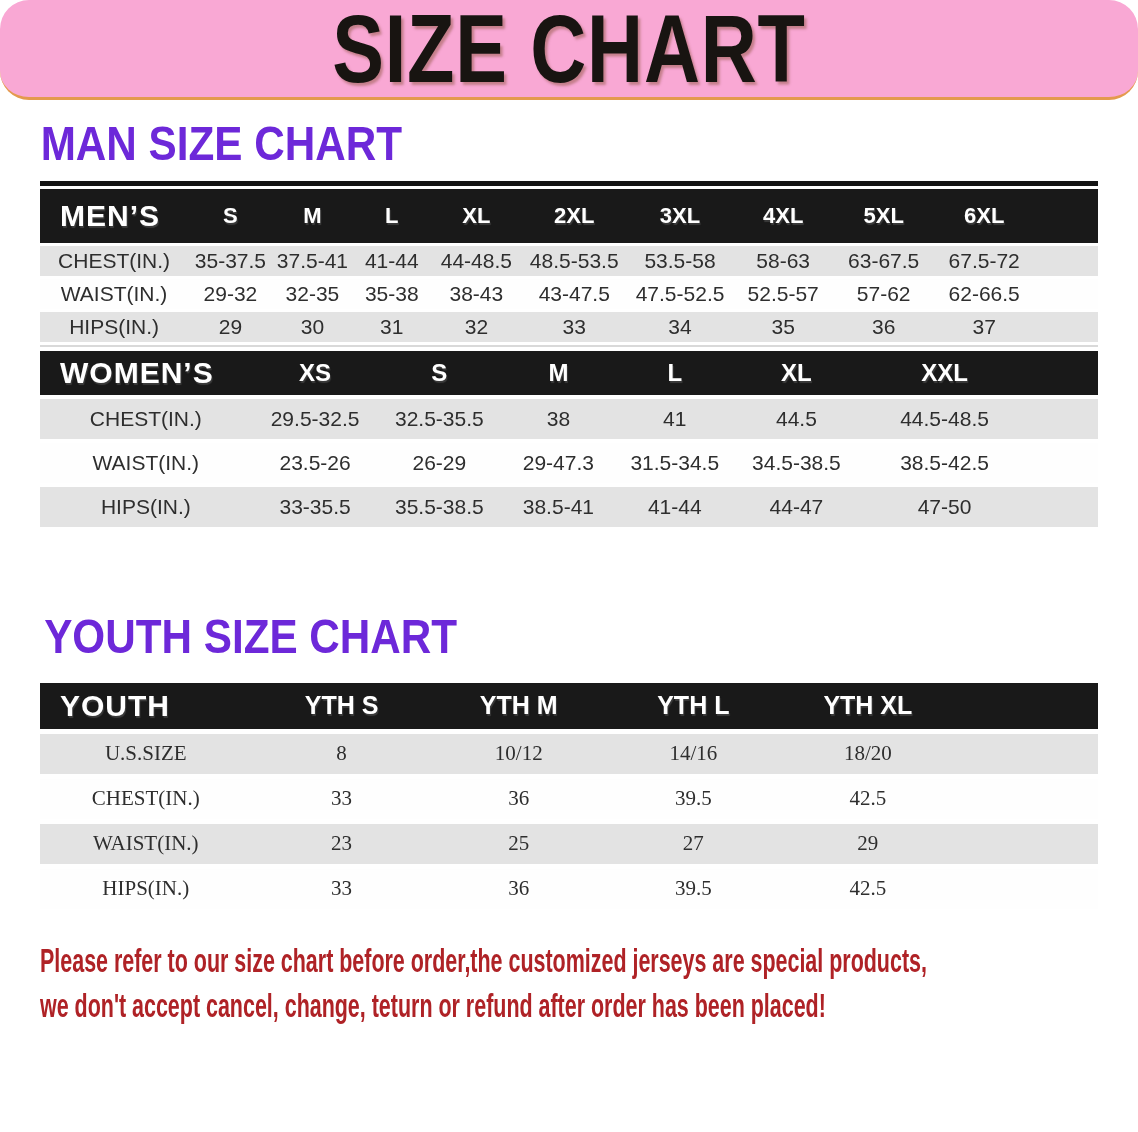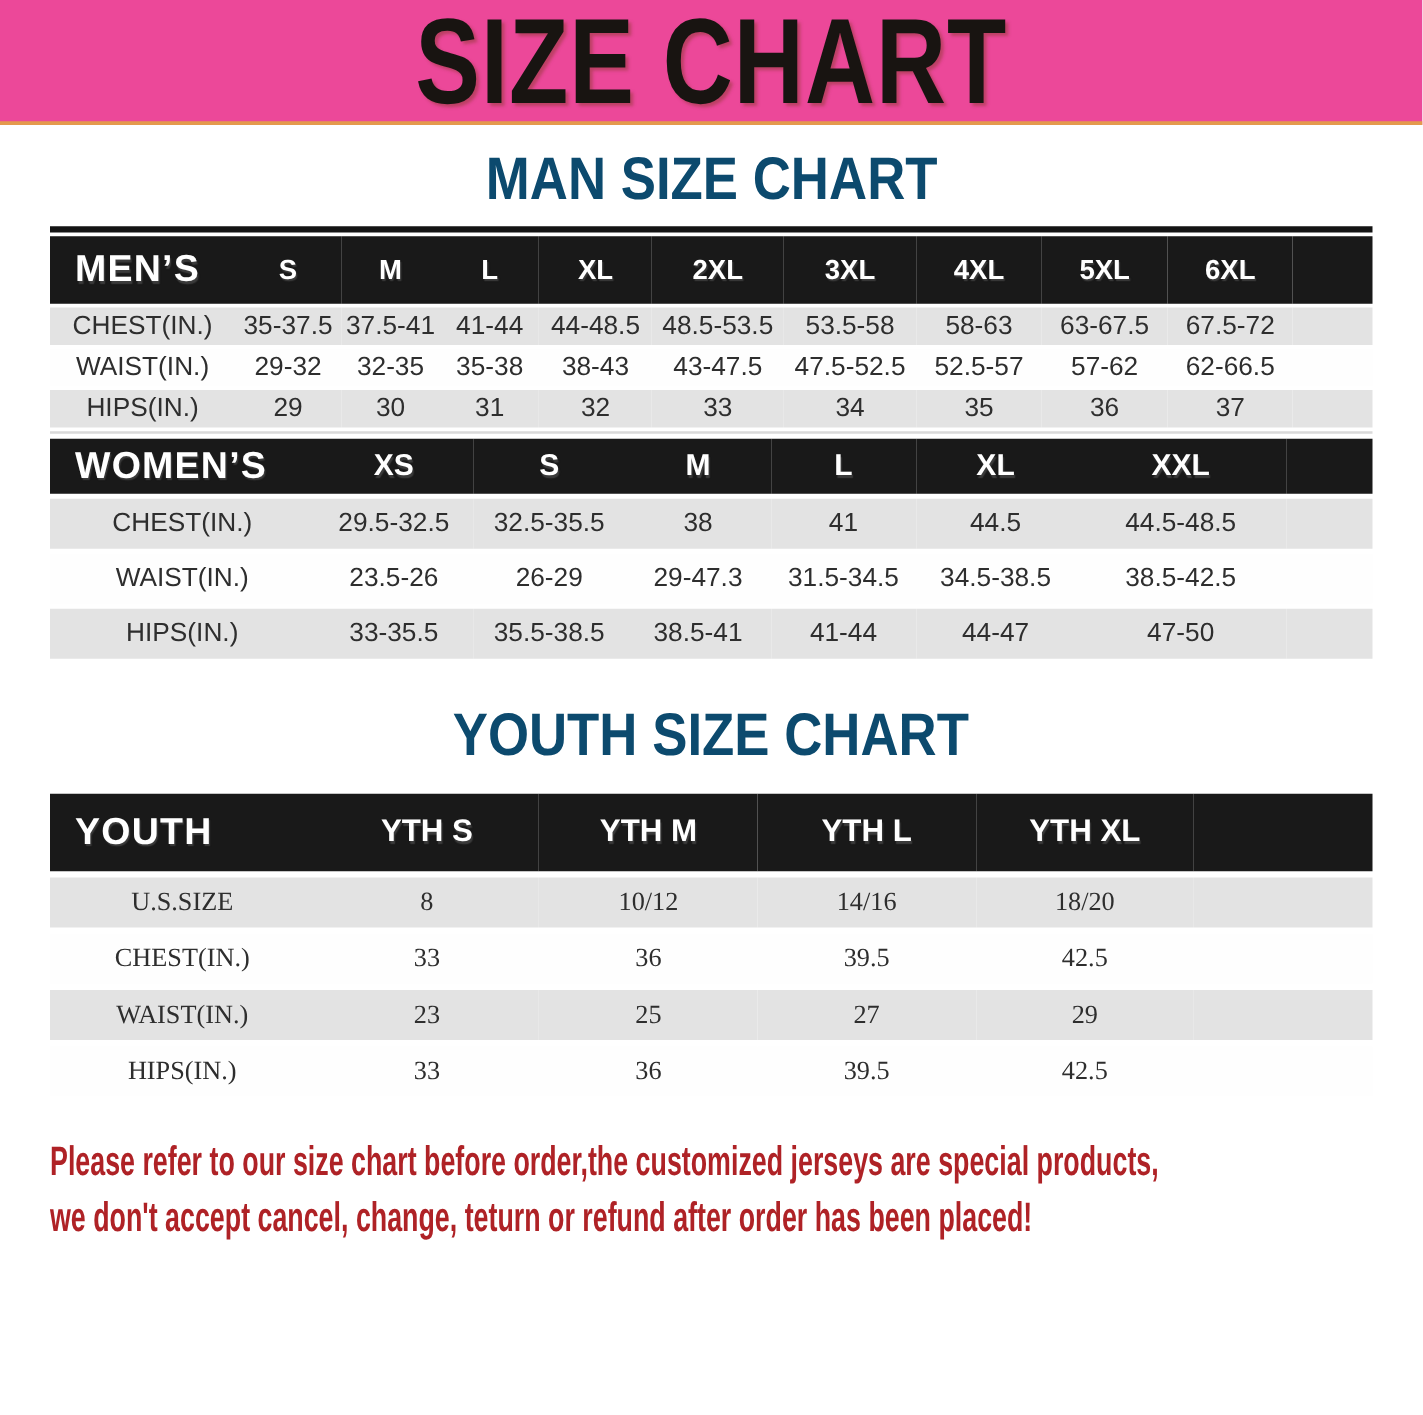--- a/index.html
+++ b/index.html
@@ -8,49 +8,50 @@
     width: 1138px; height: 1132px;
     background: #ffffff;
     font-family: "Liberation Sans", sans-serif;
     overflow: hidden;
   }
   .page { width: 1138px; height: 1132px; position: relative; }
 
   
   .banner {
     height: 100px;
-    background: #ec4899;
+    background: #f9a8d4;
     display: flex; align-items: center; justify-content: center;
     border-bottom: 3px solid #e49a4d;
+    border-radius: 29px;
   }
   .banner-title {
     display: inline-block;
     font-size: 97px;
     font-weight: bold;
     color: #181411;
     line-height: 1;
     letter-spacing: 1px;
     transform: scaleX(0.80);
     text-shadow: 3px 3px 3px rgba(96, 48, 0, 0.35);
     white-space: nowrap;
   }
 
   
-  .section-heading { text-align: center; margin: 0; color: #0c4a6e; }
+  .section-heading { margin: 0; color: #6d28d9; padding-left: 16px; }
   .section-heading .cond {
     display: inline-block;
     font-size: 48px;
     font-weight: bold;
     line-height: 1.1;
     transform: scaleX(0.88);
     white-space: nowrap;
   }
   .men-section .section-heading   { margin: 18px 0 10px 0; }
   .women-section .section-heading { margin: 36px 0 14px 0; }
-  .youth-section .section-heading { margin: 32px 0 14px 0; }
+  .youth-section .section-heading { margin: 80px 0 14px 0; }
 
   
   .top-rule { width: 1058px; height: 5px; background: #141414; margin: 0 auto; }
   .bottom-rule { width: 1058px; height: 2px; background: #d9d9d9; margin: 0 auto; }
 
   .size-table {
     width: 1058px;
     margin: 0 auto;
     border-collapse: separate;
     table-layout: fixed;
@@ -62,21 +63,21 @@
   .size-table thead th {
     background: #191919;
     color: #ffffff;
     font-weight: bold;
     text-align: center;
     padding: 0;
     text-shadow: 1px 2px 1px rgba(90,90,90,0.55);
   }
   .men-table   thead th { height: 54px; font-size: 22px; }
   .women-table thead th { height: 44px; font-size: 24px; }
-  .youth-table thead th { height: 62px; font-size: 25px; }
+  .youth-table thead th { height: 46px; font-size: 25px; }
 
   th.corner {
     text-align: left !important;
     padding-left: 20px !important;
     font-size: 30px !important;
     letter-spacing: 1px;
   }
 
   .size-table tbody td {
     text-align: center;

